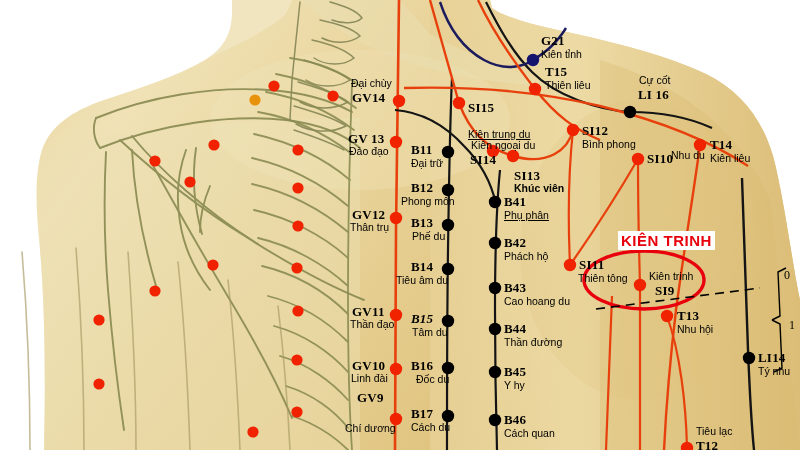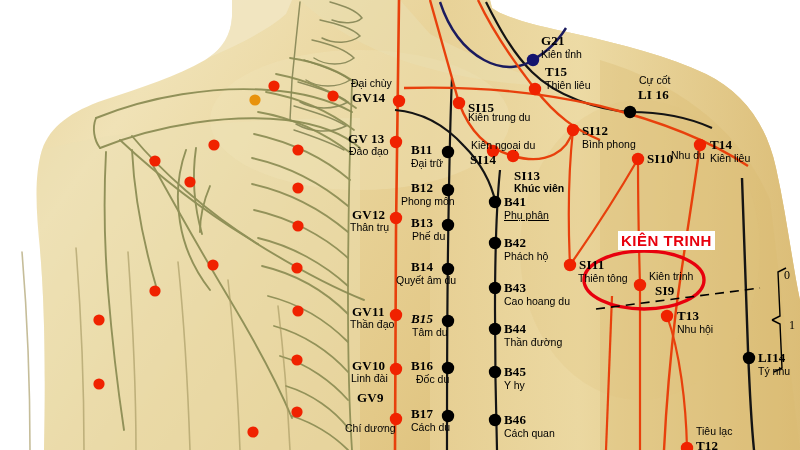--- a/index.html
+++ b/index.html
@@ -228,21 +228,21 @@
   <div id="labels-layer" style="position:absolute;left:0;top:0;width:800px;height:323px;">
       <div class="lbl code" style="left: 541px; top: 34px;">G21</div>
       <div class="lbl viet" style="left: 541px; top: 49px;">Kiên tỉnh</div>
       <div class="lbl code" style="left: 545px; top: 65px;">T15</div>
       <div class="lbl viet" style="left: 545px; top: 80px;">Thiên liêu</div>
       <div class="lbl code" style="left: 638px; top: 88px;">LI 16</div>
       <div class="lbl viet" style="left: 639px; top: 75px;">Cự cốt</div>
       <div class="lbl code" style="left: 352px; top: 91px;">GV14</div>
       <div class="lbl viet" style="left: 351px; top: 78px;">Đại chùy</div>
       <div class="lbl code" style="left: 468px; top: 101px;">SI15</div>
-      <div class="lbl viet" style="left: 468px; top: 112px;">Kiên trung du</div>
+      <div class="lbl viet" style="left: 468px; top: 129px; text-decoration: underline;">Kiên trung du</div>
       <div class="lbl code" style="left: 470px; top: 153px;">SI14</div>
       <div class="lbl viet" style="left: 471px; top: 140px;">Kiên ngoại du</div>
       <div class="lbl code" style="left: 514px; top: 169px;">SI13</div>
       <div class="lbl viet" style="left: 514px; top: 183px; font-weight: bold;">Khúc viên</div>
       <div class="lbl code" style="left: 582px; top: 124px;">SI12</div>
       <div class="lbl viet" style="left: 582px; top: 139px;">Bình phong</div>
       <div class="lbl code" style="left: 647px; top: 152px;">SI10</div>
       <div class="lbl viet" style="left: 647px; top: 150px; padding-left: 24px;">Nhu du</div>
       <div class="lbl code" style="left: 710px; top: 138px;">T14</div>
       <div class="lbl viet" style="left: 710px; top: 153px;">Kiên liêu</div>
@@ -266,21 +266,21 @@
       <div class="lbl viet" style="left: 351px; top: 373px;">Linh đài</div>
       <div class="lbl code" style="left: 357px; top: 391px;">GV9</div>
       <div class="lbl viet" style="left: 345px; top: 423px;">Chí dương</div>
       <div class="lbl code" style="left: 411px; top: 143px;">B11</div>
       <div class="lbl viet" style="left: 411px; top: 158px;">Đại trữ</div>
       <div class="lbl code" style="left: 411px; top: 181px;">B12</div>
       <div class="lbl viet" style="left: 401px; top: 196px;">Phong môn</div>
       <div class="lbl code" style="left: 411px; top: 216px;">B13</div>
       <div class="lbl viet" style="left: 412px; top: 231px;">Phế du</div>
       <div class="lbl code" style="left: 411px; top: 260px;">B14</div>
-      <div class="lbl viet" style="left: 396px; top: 275px;">Quyết âm du</div>
+      <div class="lbl viet" style="left: 396px; top: 275px;">Tiêu âm du</div>
       <div class="lbl code" style="left: 411px; top: 312px; font-style: italic;">B15</div>
       <div class="lbl viet" style="left: 412px; top: 327px;">Tâm du</div>
       <div class="lbl code" style="left: 411px; top: 359px;">B16</div>
       <div class="lbl viet" style="left: 416px; top: 374px;">Đốc du</div>
       <div class="lbl code" style="left: 411px; top: 407px;">B17</div>
       <div class="lbl viet" style="left: 411px; top: 422px;">Cách du</div>
       <div class="lbl code" style="left: 504px; top: 195px;">B41</div>
       <div class="lbl viet" style="left: 504px; top: 210px; text-decoration: underline;">Phụ phân</div>
       <div class="lbl code" style="left: 504px; top: 236px;">B42</div>
       <div class="lbl viet" style="left: 504px; top: 251px;">Phách hộ</div>

